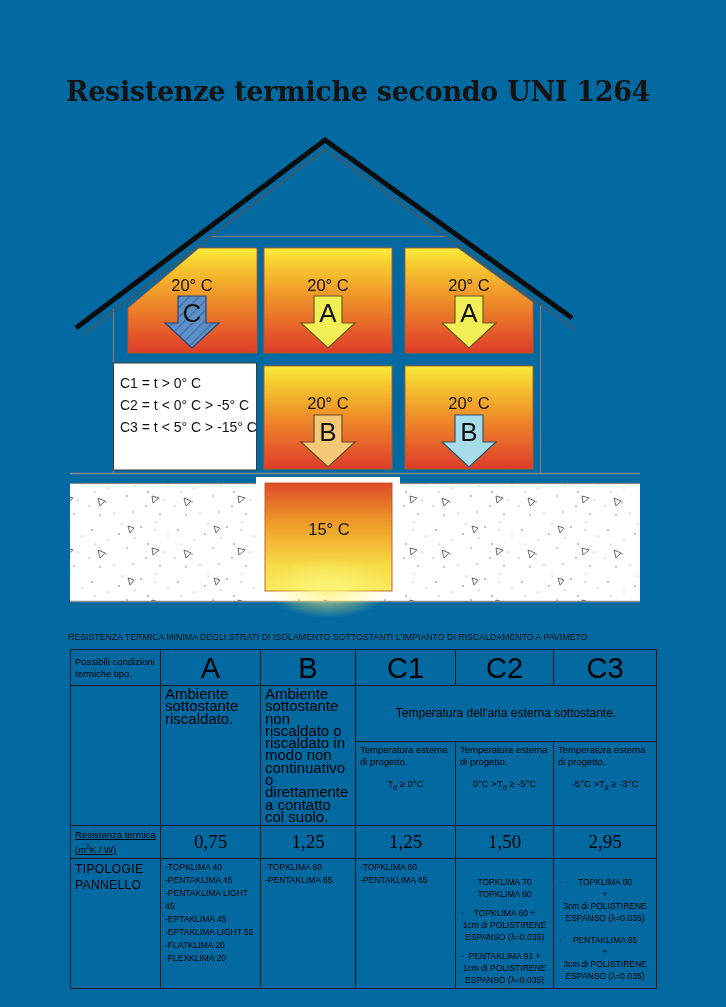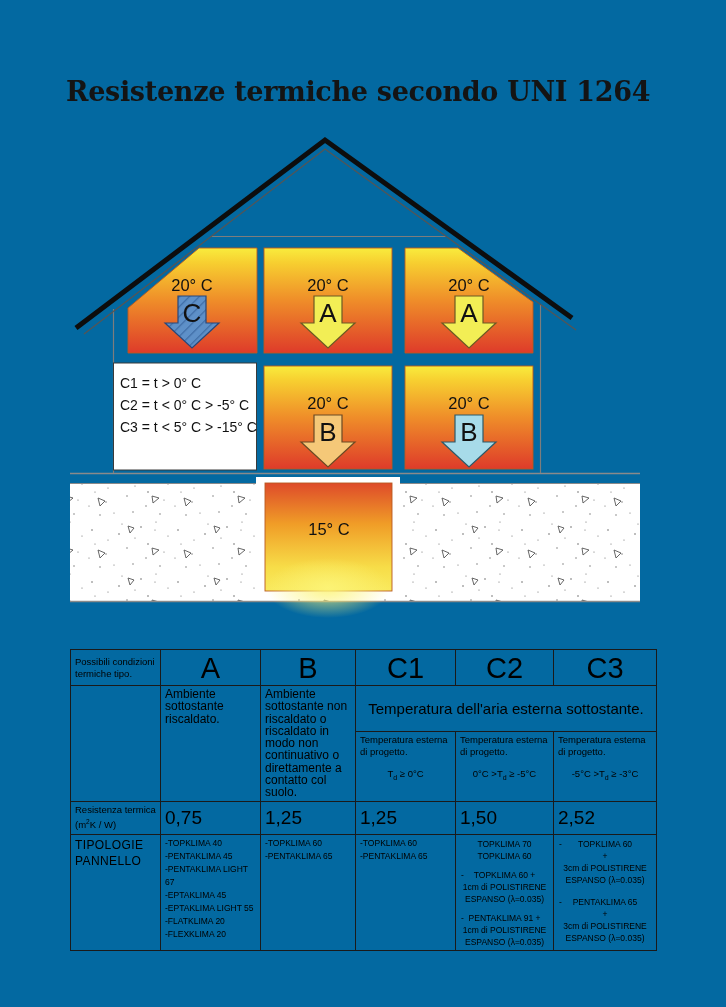--- a/index.html
+++ b/index.html
@@ -11,33 +11,33 @@
   .diagram{position:absolute;left:0;top:0;}
   .svgtext{font-family:"Liberation Sans",sans-serif;fill:#111;}
   .caption{position:absolute;left:68px;top:632px;width:600px;font-size:8.7px;
            letter-spacing:0.05px;color:#111;}
   table.res{position:absolute;left:70px;top:649px;width:586px;border-collapse:collapse;
             table-layout:fixed;font-size:10px;color:#000;}
   table.res td,table.res th{border:1px solid #1a1a1a;padding:2px 4px;vertical-align:top;
             font-weight:400;overflow:hidden;}
   .lbl{font-size:9.5px;line-height:11.5px;vertical-align:middle !important;text-align:left;margin-left:10px;}
   .big{font-size:29px;text-align:center;vertical-align:middle !important;line-height:30px;}
-  .desc{font-size:12px;line-height:12.3px;}
-  .chead{text-align:center;vertical-align:middle !important;font-size:15px;}
+  .desc{font-size:15px;line-height:12.3px;}
+  .chead{text-align:center;vertical-align:middle !important;font-size:12px;}
   .csub{font-size:9.5px;line-height:12px;}
   .formula{text-align:center;margin-top:10px;font-size:9.5px;}
   .formula sub{font-size:7px;}
-  .lbl2{font-size:9.5px;line-height:12px;vertical-align:middle !important;}
+  .lbl2{font-size:9.5px;line-height:12px;vertical-align:middle !important;text-decoration:underline;}
   .lbl2 sup{font-size:6.5px;}
-  .val{font-size:19px;vertical-align:middle !important;}
+  .val{font-size:19px;text-align:center;vertical-align:middle !important;font-family:Liberation Serif, serif;}
   .typlbl{font-size:12px;line-height:16px;letter-spacing:0.4px;padding-top:4px;}
   .typ{font-size:8.5px;line-height:13px;padding:2px 2px;}
   .typc{font-size:8.5px;line-height:12px;text-align:center;padding:2px 2px;}
   .typ-group{position:relative;margin-top:7px;}
-  .typ-group:first-child{margin-top:1px;}
+  .typ-group:first-child{margin-top:15px;}
   .hang-dash{position:absolute;left:1px;top:0;font-size:8.5px;}
 </style>
 </head>
 <body>
 
 <div class="sheet">
 
   <h1 class="page-title">Resistenze termiche secondo UNI 1264</h1>
 
   <svg class="diagram" width="726" height="620" viewBox="0 0 726 620" xmlns="http://www.w3.org/2000/svg">
@@ -138,20 +138,21 @@
     <polygon points="455,296 483,296 483,323 496,323 469,348 442,323 455,323" fill="#f2ee55" stroke="#6b5a24" stroke-width="1.2"></polygon>
     <text class="svgtext" x="469" y="322" font-size="26" text-anchor="middle">A</text>
 
     <polygon points="314,415 342,415 342,442 355,442 328,467 301,442 314,442" fill="#f5c878" stroke="#6b4a24" stroke-width="1.2"></polygon>
     <text class="svgtext" x="328" y="441" font-size="26" text-anchor="middle">B</text>
 
     <polygon points="455,415 483,415 483,442 496,442 469,467 442,442 455,442" fill="#a7dbe9" stroke="#2b5a6b" stroke-width="1.2"></polygon>
     <text class="svgtext" x="469" y="441" font-size="26" text-anchor="middle">B</text>
   </svg>
 
+  <div class="caption">RESISTENZA TERMICA MINIMA DEGLI STRATI DI ISOLAMENTO SOTTOSTANTI L'IMPIANTO DI RISCALDAMENTO A PAVIMETO</div>
 
   <table class="res">
     <colgroup>
       <col style="width:90px">
         <col style="width:100px">
         <col style="width:95px">
       <col style="width:100px">
         <col style="width:98px">
         <col style="width:103px">
     </colgroup>
@@ -186,31 +187,31 @@
     </tr>
     <tr style="height:33px">
       <td class="lbl2">
         <div>Resistenza termica</div>
         <div><span>(m</span><sup>2</sup><span>K / W)</span></div>
       </td>
       <td class="val">0,75</td>
       <td class="val">1,25</td>
       <td class="val">1,25</td>
       <td class="val">1,50</td>
-      <td class="val">2,52</td>
+      <td class="val">2,95</td>
     </tr>
     <tr style="height:106px">
       <td class="typlbl">
         <div>TIPOLOGIE</div>
         <div>PANNELLO</div>
       </td>
       <td class="typ">
             <div>-TOPKLIMA 40</div>
             <div>-PENTAKLIMA 45</div>
-            <div>-PENTAKLIMA LIGHT 67</div>
+            <div>-PENTAKLIMA LIGHT 45</div>
             <div>-EPTAKLIMA 45</div>
             <div>-EPTAKLIMA LIGHT 55</div>
             <div>-FLATKLIMA 20</div>
             <div>-FLEXKLIMA 20</div>
           </td>
       <td class="typ">
             <div>-TOPKLIMA 60</div>
             <div>-PENTAKLIMA 65</div>
           </td>
       <td class="typ">

